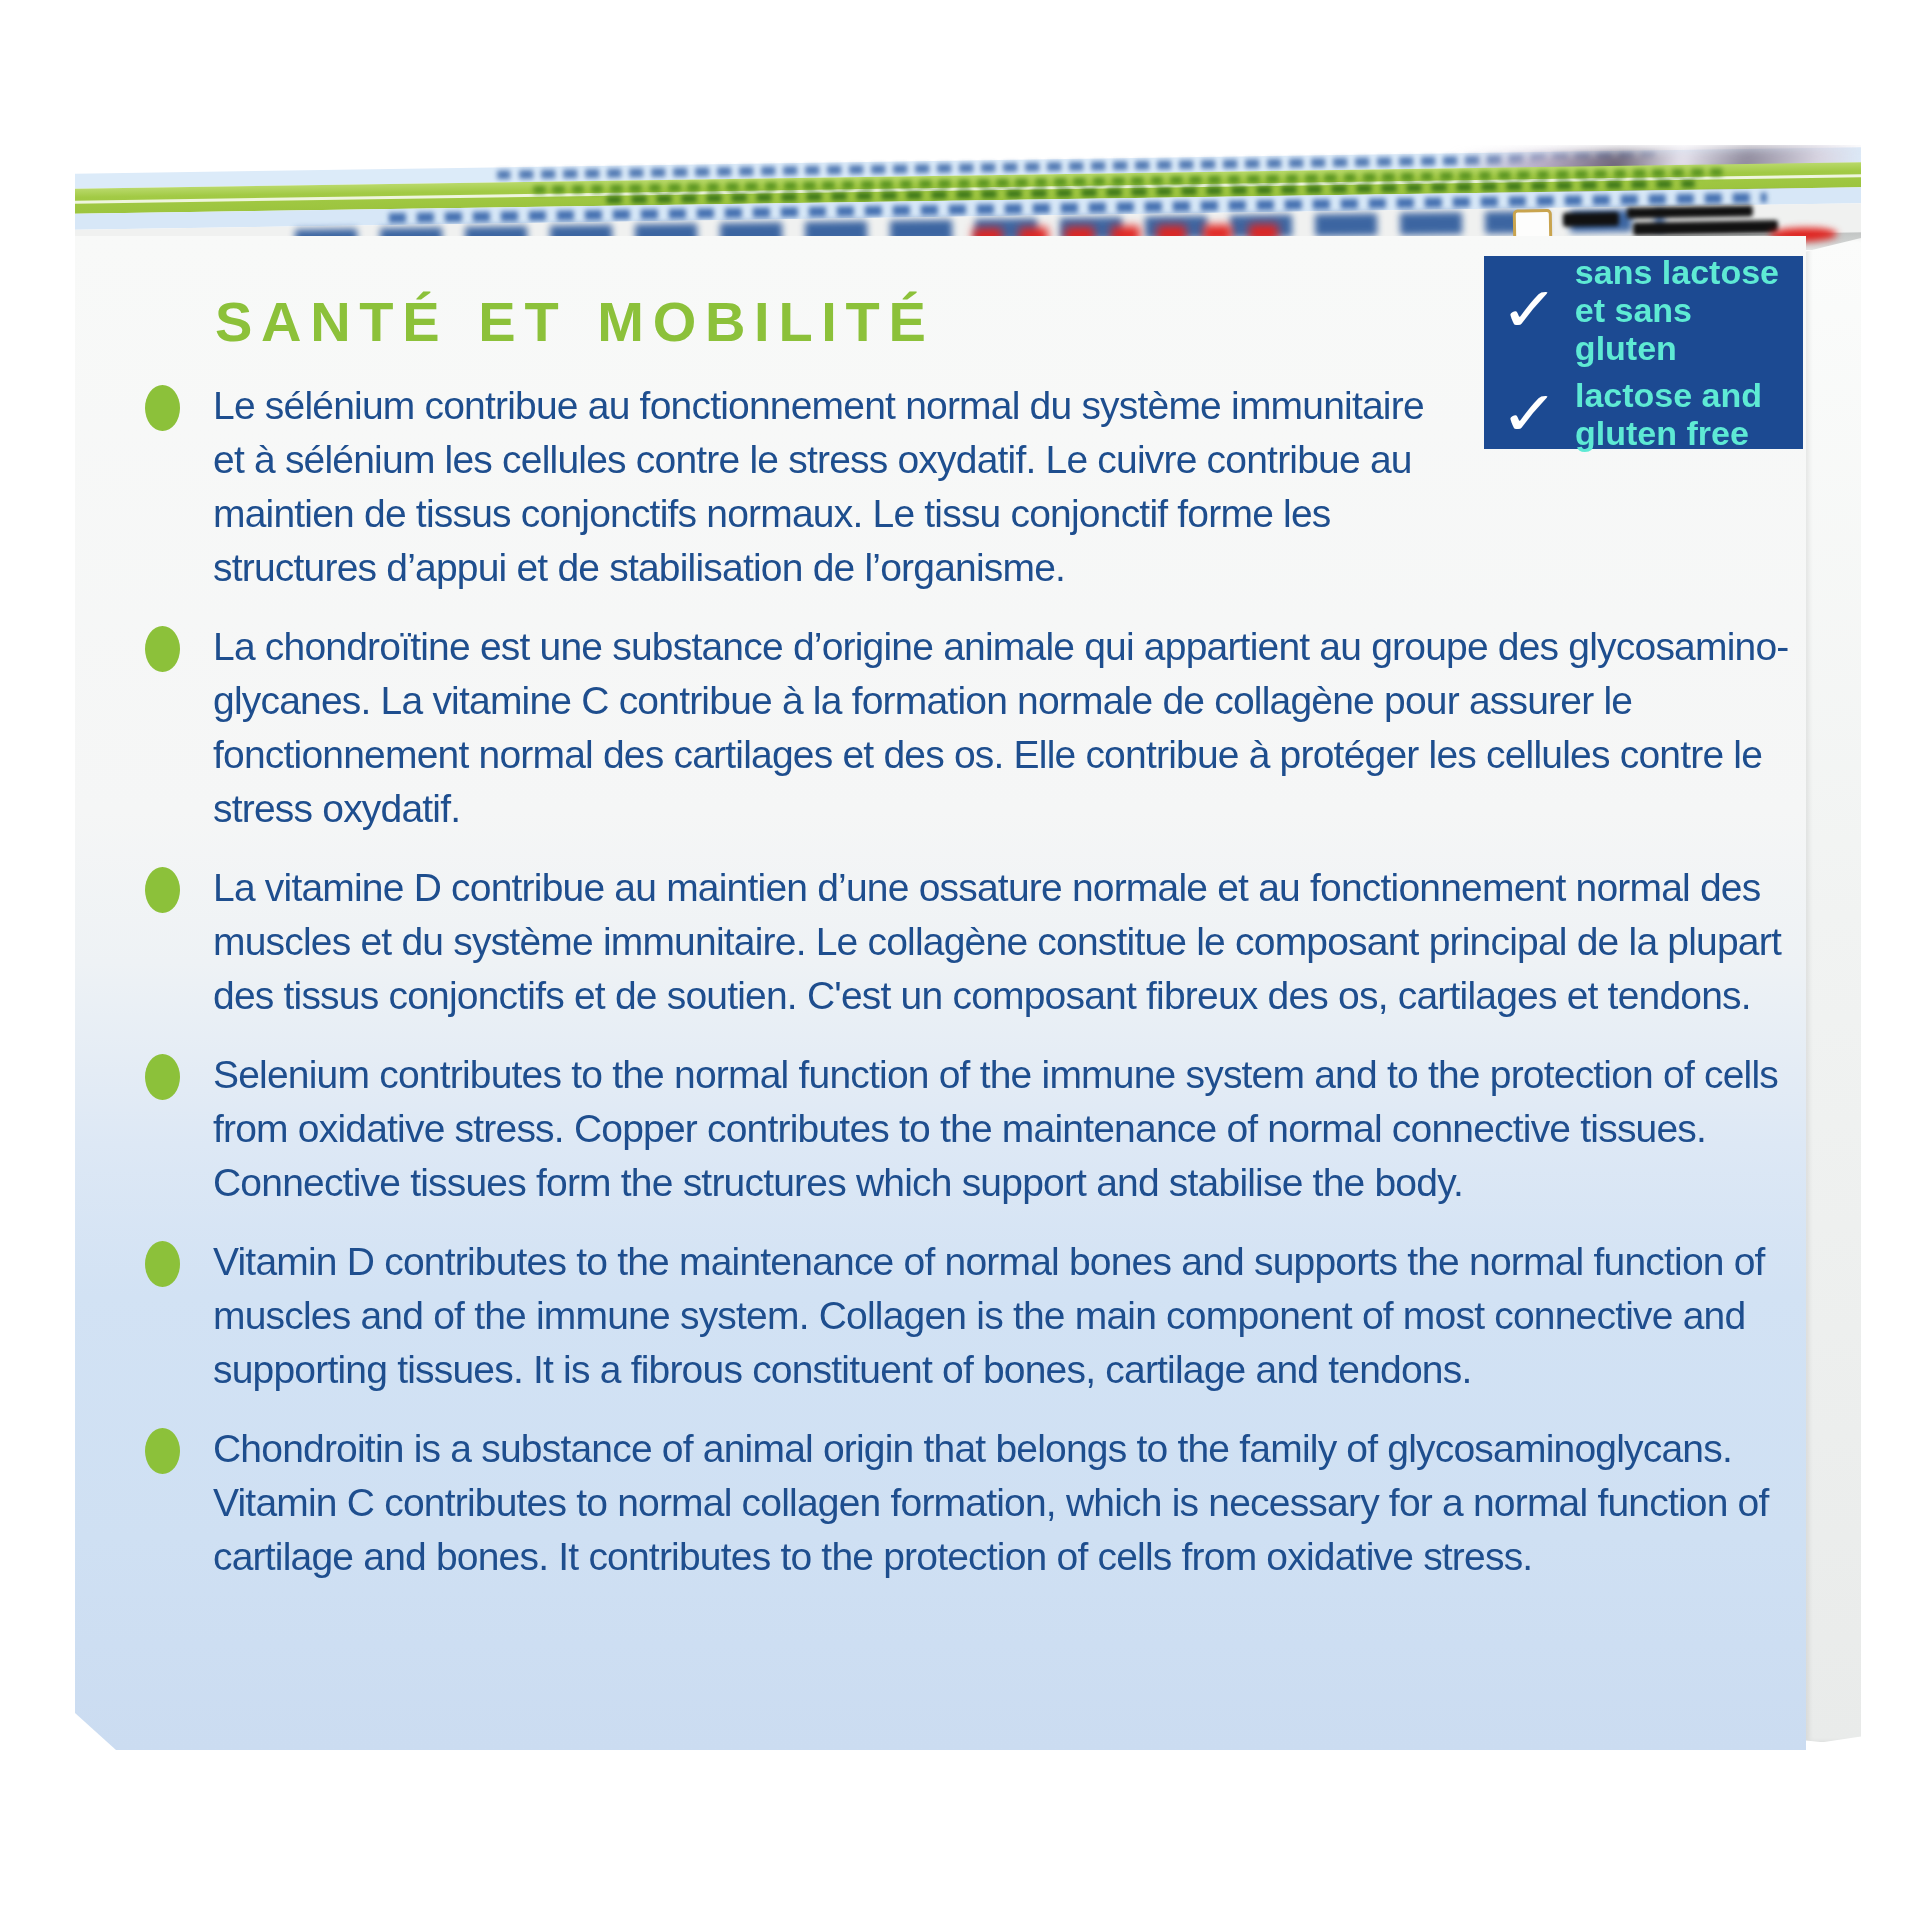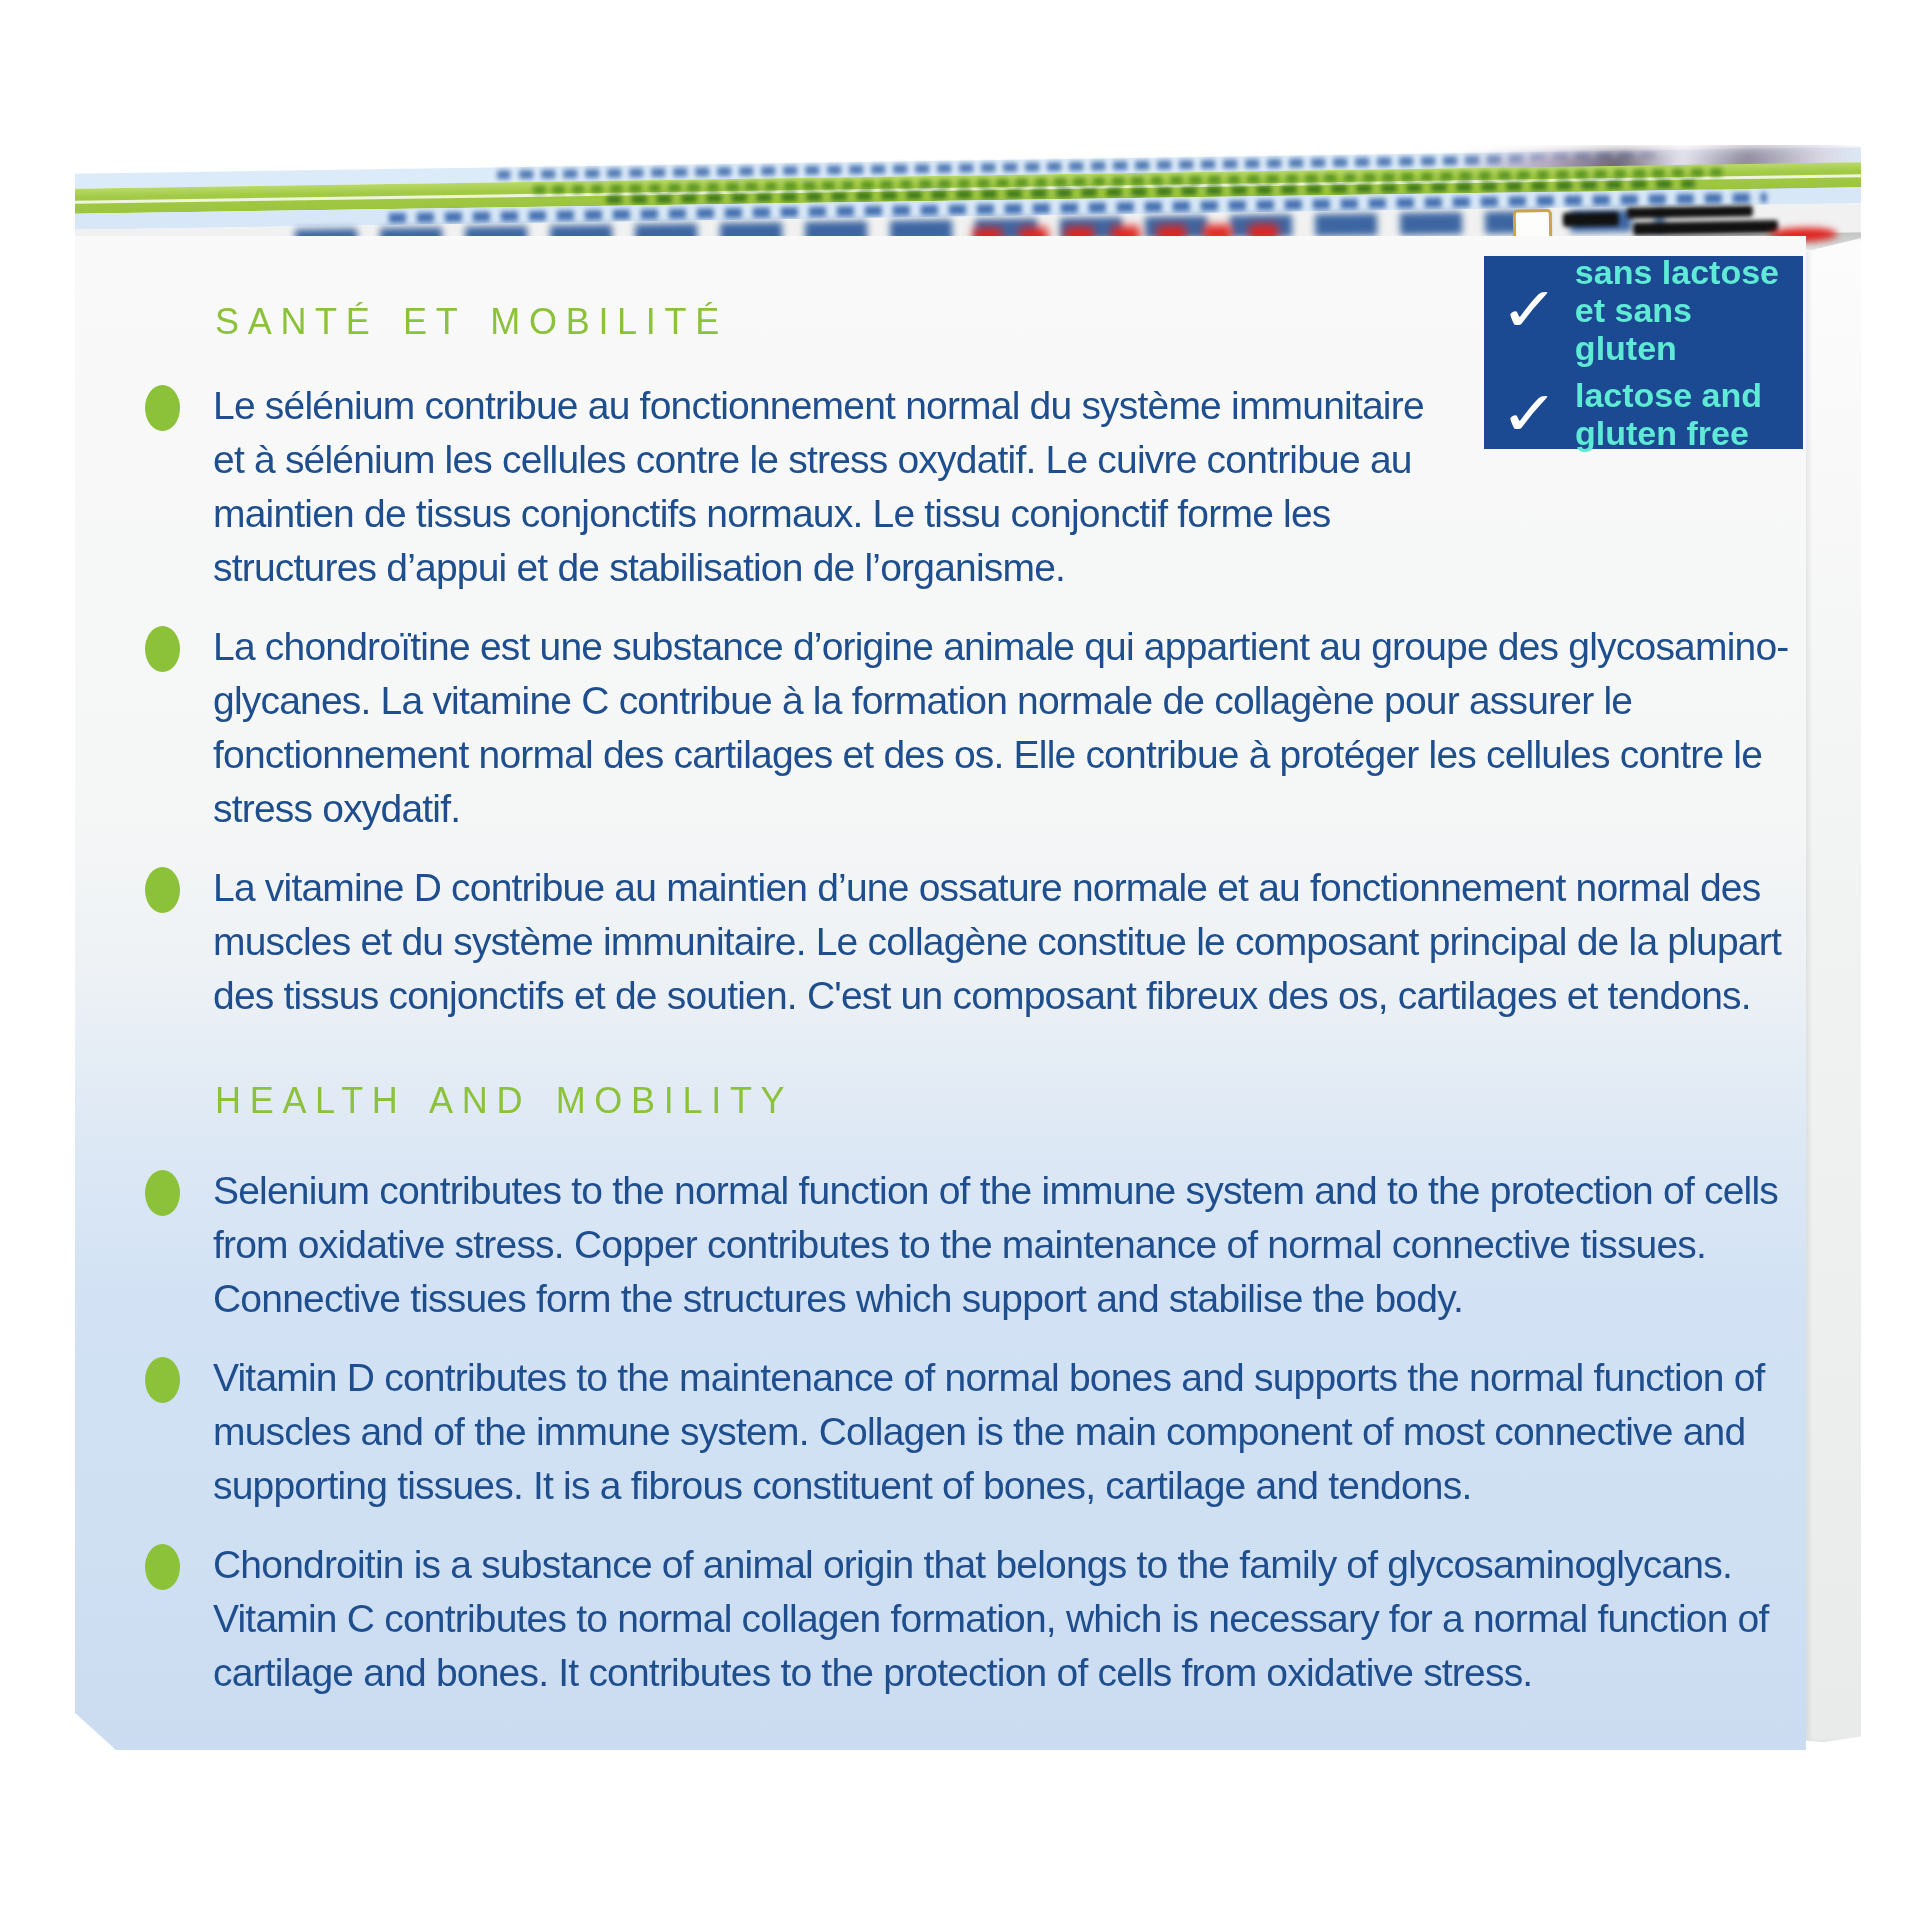--- a/index.html
+++ b/index.html
@@ -63,21 +63,21 @@
   }
   
   .face{
     position:absolute;left:0;right:55px;top:91px;bottom:0;
     background:linear-gradient(180deg,#f8f9f8 0%,#f5f6f6 38%,#eef2f5 48%,#dde8f5 60%,#d2e2f4 70%,#cfe0f3 86%,#cbdcf1 100%);
     clip-path:polygon(0 0,100% 0,100% 100%,41px 100%,0 calc(100% - 37px));
     box-shadow:0 9.7px 25px rgba(0,0,0,0.10);
   }
   .face-content{margin:54px 0 0 70px;width:1662px;}
   .sec-heading{
-    margin:0 0 25px 70px;color:#8cc13a;font-size:36px;line-height:64px;font-weight:normal;
+    margin:0 0 25px 70px;color:#8cc13a;font-size:56px;line-height:64px;font-weight:bold;
     letter-spacing:8.7px;word-spacing:5.8px;
   }
   .sec-heading.en{margin-top:46px;margin-bottom:31px;}
   .para{position:relative;padding-left:68px;margin-bottom:25px;}
   .dot{
     position:absolute;left:0;top:5.8px;width:35px;height:46px;border-radius:50%;background:#8cc13a;
   }
   .ptext{
     margin:0;color:#1e4e8e;font-size:39px;line-height:54px;letter-spacing:-0.8px;
   }
@@ -144,21 +144,20 @@
       <div class="para">
         <span class="dot"></span>
         <p class="ptext">La chondroïtine est une substance d’origine animale qui appartient au groupe des glycosamino-glycanes. La vitamine C contribue à la formation normale de collagène pour assurer le fonctionnement normal des cartilages et des os. Elle contribue à protéger les cellules contre le stress oxydatif.</p>
       </div>
 
       <div class="para">
         <span class="dot"></span>
         <p class="ptext">La vitamine D contribue au maintien d’une ossature normale et au fonctionnement normal des muscles et du système immunitaire. Le collagène constitue le composant principal de la plupart des tissus conjonctifs et de soutien. C'est un composant fibreux des os, cartilages et tendons.</p>
       </div>
 
-      <h1 class="sec-heading en">HEALTH AND MOBILITY</h1>
 
       <div class="para">
         <span class="dot"></span>
         <p class="ptext">Selenium contributes to the normal function of the immune system and to the protection of cells from oxidative stress. Copper contributes to the maintenance of normal connective tissues. Connective tissues form the structures which support and stabilise the body.</p>
       </div>
 
       <div class="para">
         <span class="dot"></span>
         <p class="ptext">Vitamin D contributes to the maintenance of normal bones and supports the normal function of muscles and of the immune system. Collagen is the main component of most connective and supporting tissues. It is a fibrous constituent of bones, cartilage and tendons.</p>
       </div>

